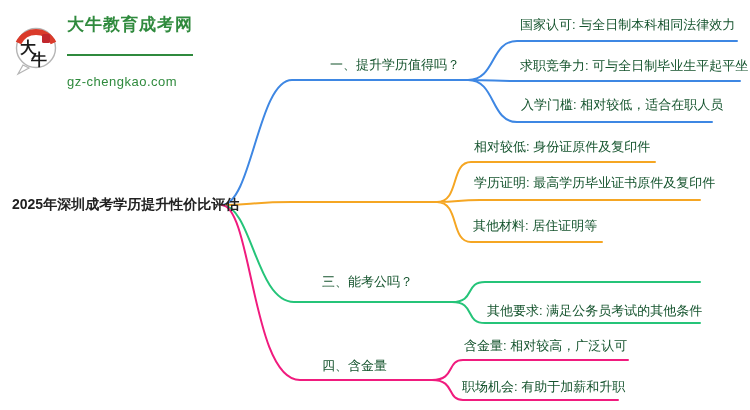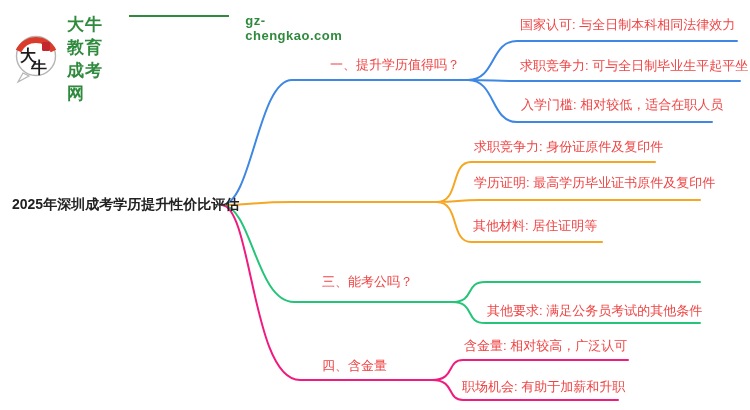--- a/index.html
+++ b/index.html
@@ -2,33 +2,33 @@
 <html><head>
 <meta charset="utf-8">
 <style>
   html,body{margin:0;padding:0;background:#f3f3f3;}
   .stage{
     position:relative;width:750px;height:410px;background:#ffffff;
     overflow:hidden;font-family:"Liberation Sans","DejaVu Sans",sans-serif;
   }
   .lines{position:absolute;left:0;top:0;width:750px;height:410px;}
   .node{
-    position:absolute;color:#ef4444;white-space:nowrap;line-height:1.25;
+    position:absolute;color:#14532d;white-space:nowrap;line-height:1.25;
     letter-spacing:0px;
   }
   .root-label{font-size:14px;font-weight:700;color:#222;}
   .branch-label{font-size:13px;}
   .leaf-label{font-size:13px;}
   
   .logo{position:absolute;left:13px;top:13px;display:flex;align-items:center;gap:8px;cursor:pointer;}
   .logo-icon{width:46px;height:50px;flex:0 0 auto;}
-  .logo-text{display:flex;flex-direction:row;gap:16px;}
+  .logo-text{display:flex;flex-direction:column;gap:16px;}
   .logo-brand{font-size:17px;font-weight:bold;letter-spacing:1px;}
   .logo-divider{height:2px;margin:2px 0 2px 0;width:100%;}
-  .logo-domain{font-size:13px;font-weight:bold;letter-spacing:0.5px;}
+  .logo-domain{font-size:13px;font-weight:normal;letter-spacing:0.5px;}
 </style>
 </head>
 <body>
 
 <div class="stage">
 
   <svg class="lines" viewBox="0 0 750 410">
     <g fill="none" stroke-width="2" stroke-linecap="round">
       <path d="M222,205 C252,204 258,80 292,80 L468,80
                M468,80 C496,80 490,41 517,41 L737,41
@@ -65,21 +65,21 @@
     </div>
   </div>
 
   <div class="node root-label" style="left:12px;top:196px">2025年深圳成考学历提升性价比评估</div>
 
   <div class="node branch-label" style="left:330px;top:57px">一、提升学历值得吗？</div>
   <div class="node leaf-label" style="left:520px;top:17px">国家认可: 与全日制本科相同法律效力</div>
   <div class="node leaf-label" style="left:521px;top:97px">入学门槛: 相对较低，适合在职人员</div>
   <div class="node leaf-label" style="left:520px;top:58px">求职竞争力: 可与全日制毕业生平起平坐</div>
 
-  <div class="node leaf-label" style="left:474px;top:139px">求职竞争力: 身份证原件及复印件</div>
+  <div class="node leaf-label" style="left:474px;top:139px">相对较低: 身份证原件及复印件</div>
   <div class="node leaf-label" style="left:474px;top:175px">学历证明: 最高学历毕业证书原件及复印件</div>
   <div class="node leaf-label" style="left:473px;top:218px">其他材料: 居住证明等</div>
 
   <div class="node branch-label" style="left:322px;top:274px">三、能考公吗？</div>
   <div class="node leaf-label" style="left:487px;top:303px">其他要求: 满足公务员考试的其他条件</div>
 
   <div class="node branch-label" style="left:322px;top:358px">四、含金量</div>
   <div class="node leaf-label" style="left:464px;top:338px">含金量: 相对较高，广泛认可</div>
   <div class="node leaf-label" style="left:462px;top:379px">职场机会: 有助于加薪和升职</div>
 

